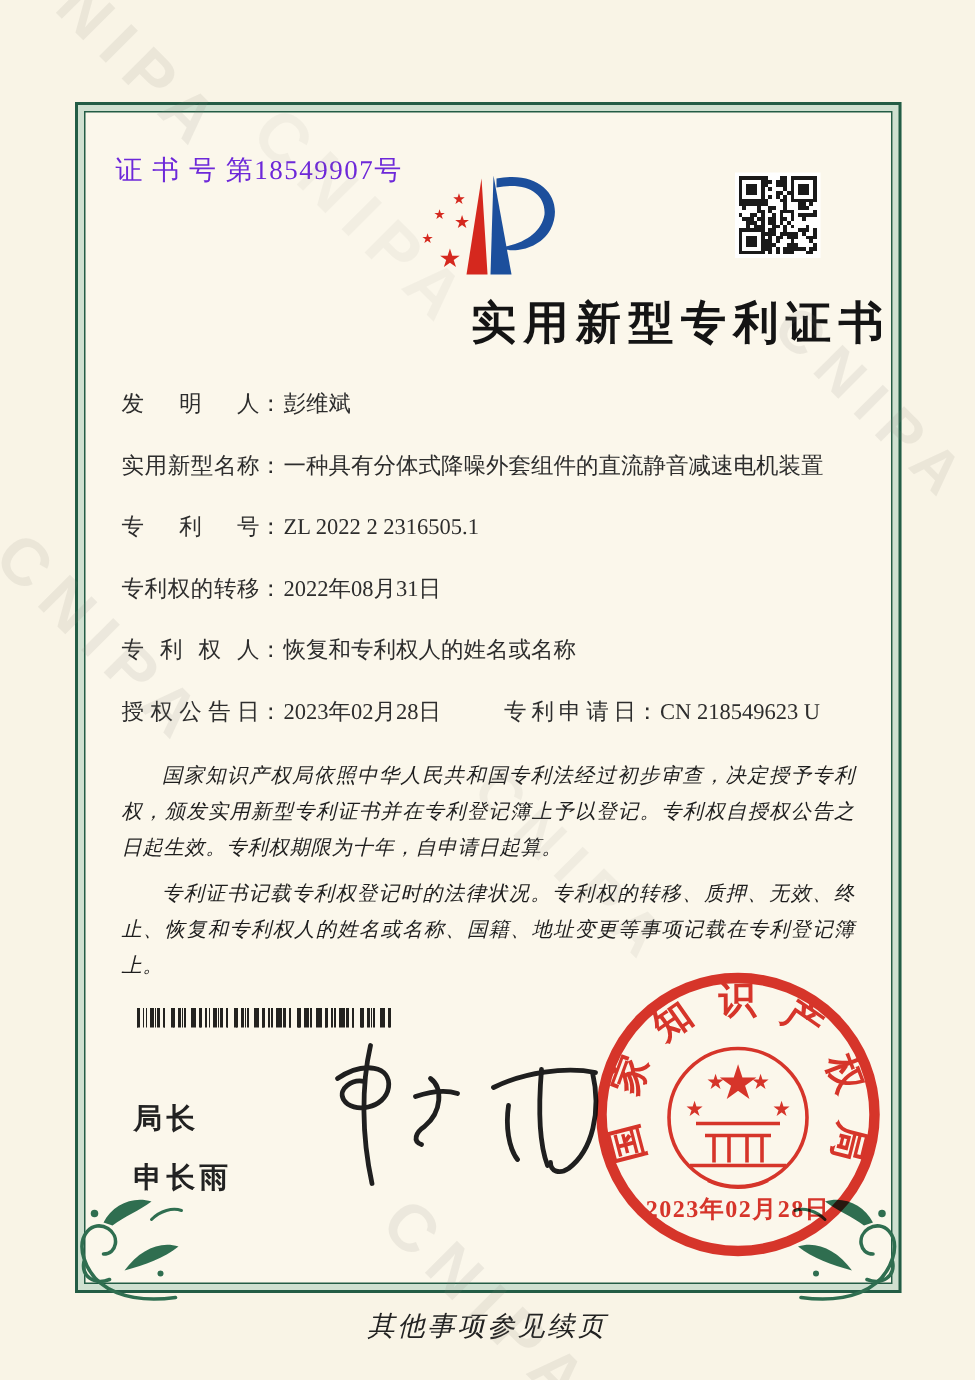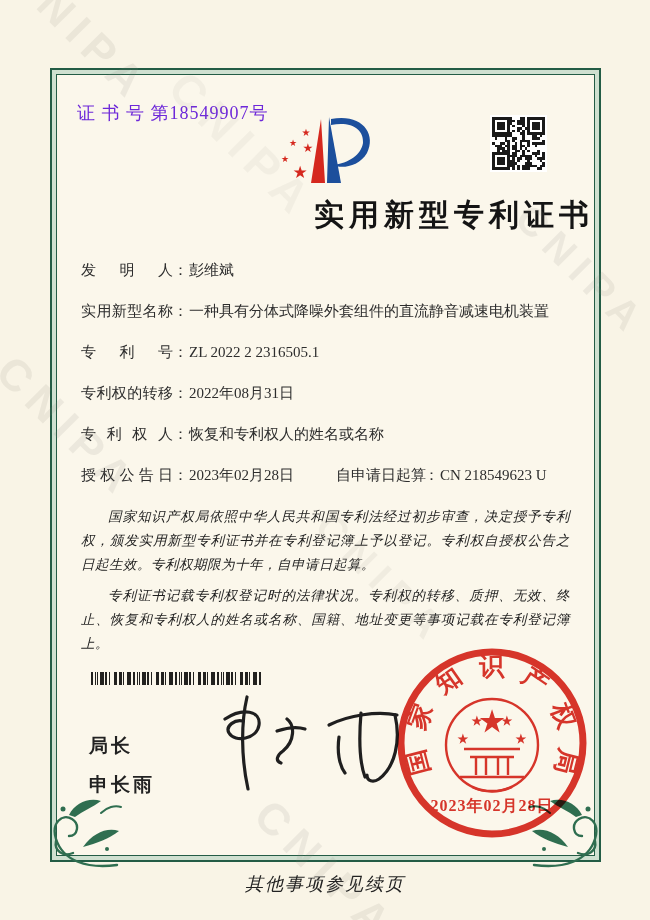--- a/index.html
+++ b/index.html
@@ -140,21 +140,21 @@
         <div class="row">
           <span class="flabel">专利号</span><span class="fcolon">：</span><span class="fvalue">ZL 2022 2 2316505.1</span>
         </div>
         <div class="row">
           <span class="flabel">专利权的转移</span><span class="fcolon">：</span><span class="fvalue">2022年08月31日</span>
         </div>
         <div class="row">
           <span class="flabel">专利权人</span><span class="fcolon">：</span><span class="fvalue">恢复和专利权人的姓名或名称</span>
         </div>
         <div class="row">
-          <span class="flabel">授权公告日</span><span class="fcolon">：</span><span class="fvalue">2023年02月28日</span><span class="pairgap"></span><span class="flabel w2">自申请日起算</span><span class="fcolon">：</span><span class="fvalue">CN 218549623 U</span>
+          <span class="flabel">授权公告日</span><span class="fcolon">：</span><span class="fvalue">2023年02月28日</span><span class="pairgap"></span><span class="flabel w2">专利申请日</span><span class="fcolon">：</span><span class="fvalue">CN 218549623 U</span>
         </div>
 
         <div class="paras">
           <p>国家知识产权局依照中华人民共和国专利法经过初步审查，决定授予专利权，颁发实用新型专利证书并在专利登记簿上予以登记。专利权自授权公告之日起生效。专利权期限为十年，自申请日起算。</p>
           <p>专利证书记载专利权登记时的法律状况。专利权的转移、质押、无效、终止、恢复和专利权人的姓名或名称、国籍、地址变更等事项记载在专利登记簿上。</p>
         </div>
       </div>
 
       <div class="barcode"></div>
 

